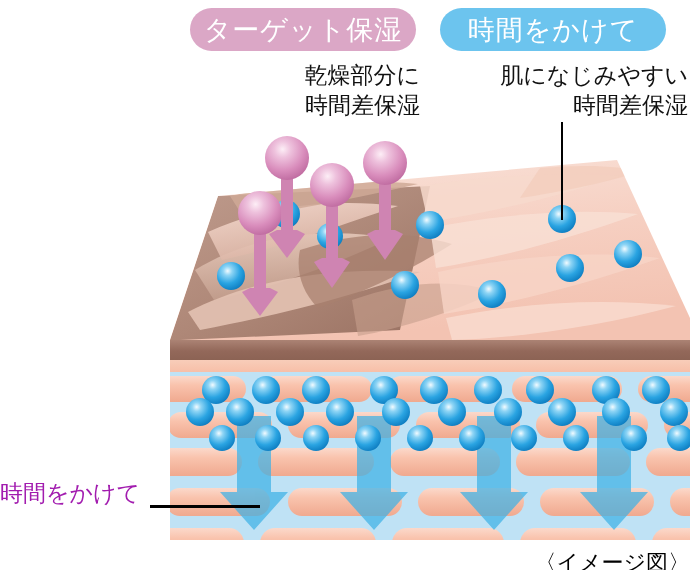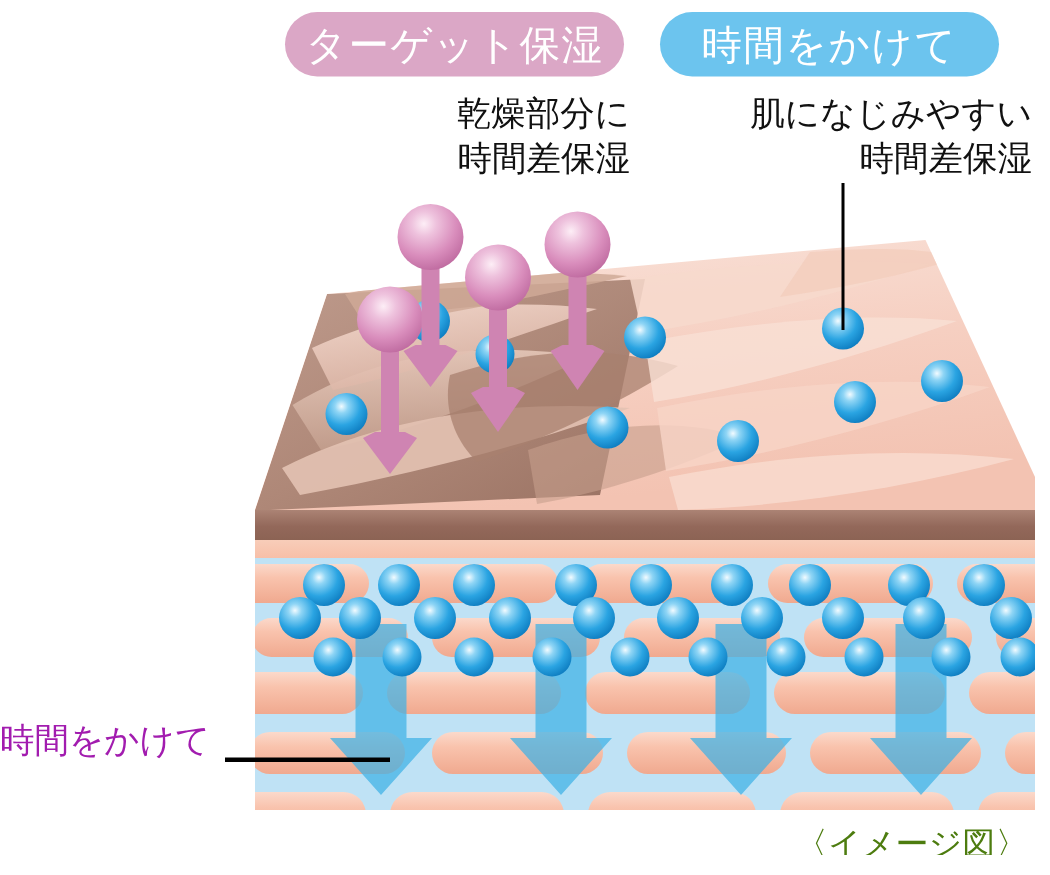--- a/index.html
+++ b/index.html
@@ -71,22 +71,22 @@
     line-height: 30px;
     color: #a21caf;
     white-space: nowrap;
   }
   #caption-image-note {
     position: absolute;
     left: 530px;
     top: 548px;
     width: 160px;
     font-size: 22px;
-    color: #4d7c0f;
-    text-align: left;
+    color: #000000;
+    text-align: right;
     white-space: nowrap;
   }
   #figure {
     position: absolute;
     left: 0;
     top: 0;
     width: 700px;
     height: 583px;
   }
   .leader {

